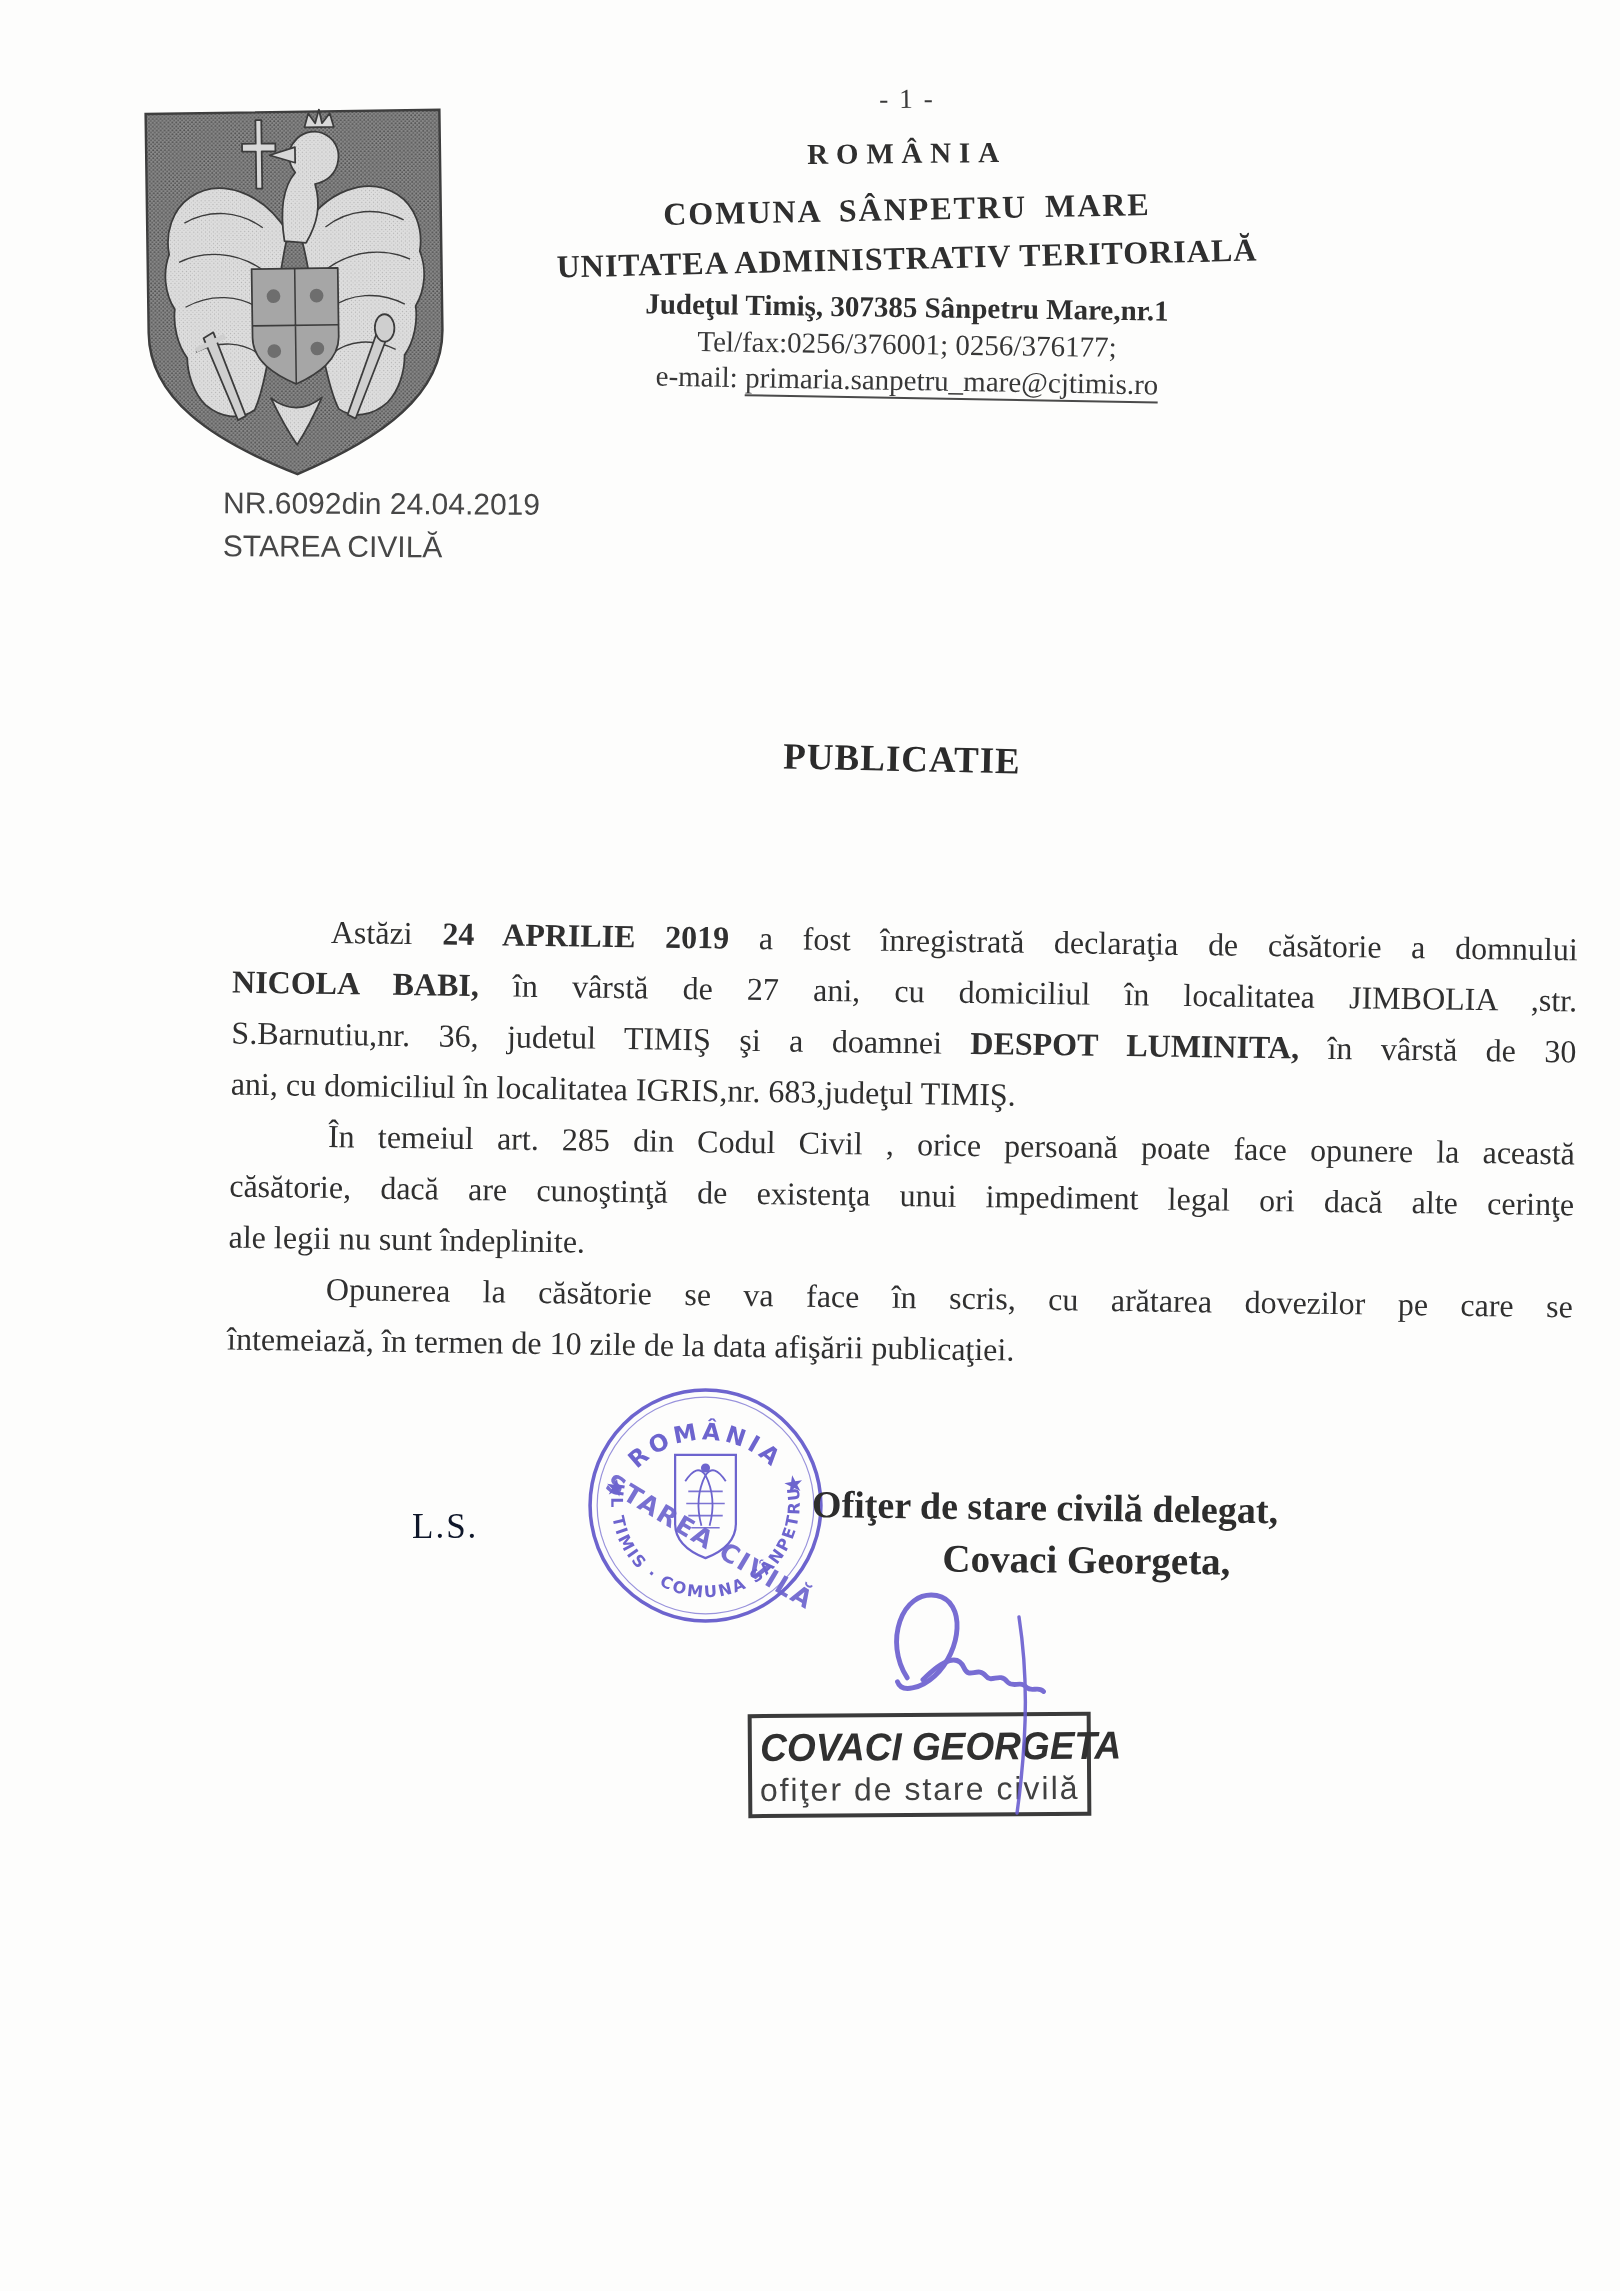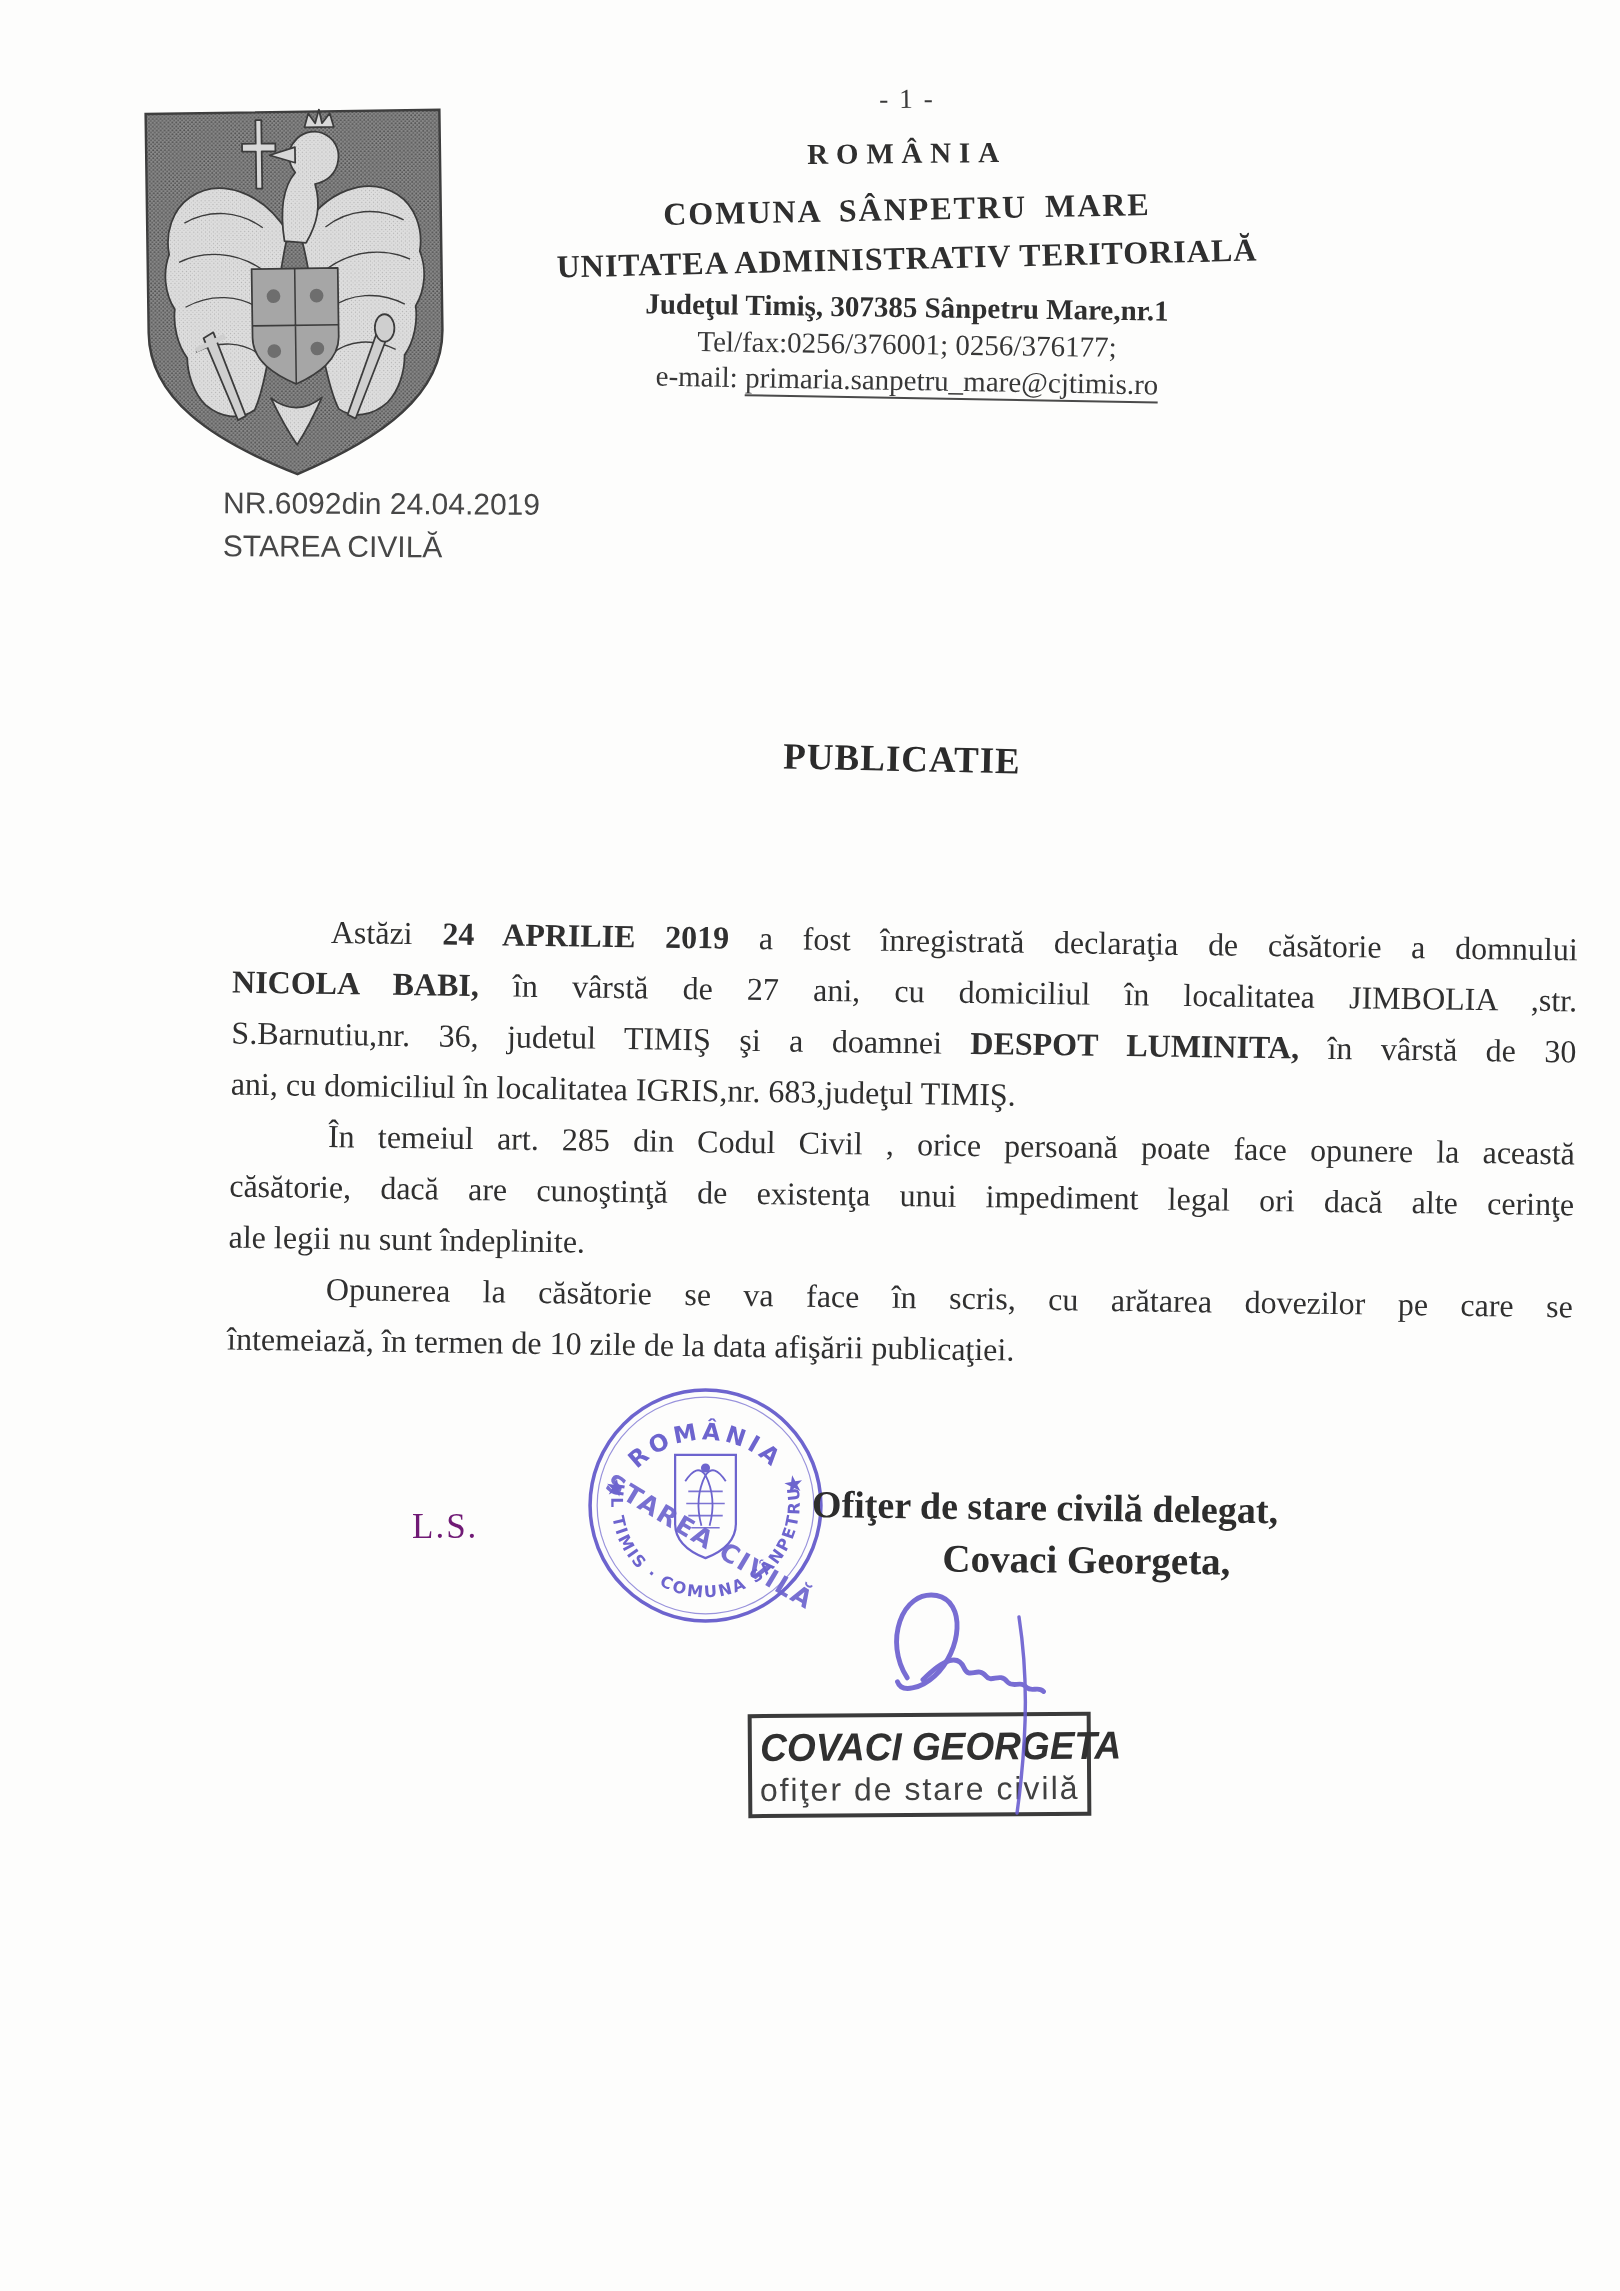--- a/index.html
+++ b/index.html
@@ -28,21 +28,21 @@
   .title{position:absolute;left:402px;top:737px;width:1000px;text-align:center;
          font-size:37px;font-weight:bold;letter-spacing:1px;transform:rotate(1.2deg);color:#2b2b2b;}
   
   .bodytxt{position:absolute;left:230px;top:915px;width:1345px;transform:rotate(0.8deg);
            transform-origin:50% 50%;font-size:32px;color:#303030;}
   .bodytxt .line{line-height:51px;height:51px;text-align:justify;text-align-last:justify;overflow:visible;}
   .bodytxt .line.last{text-align-last:left;}
   .bodytxt .line.indent{text-indent:98px;}
   .bodytxt .b{font-weight:bold;}
   
-  .ls{position:absolute;left:412px;top:1507px;font-size:35px;color:#701a75;letter-spacing:2px;}
+  .ls{position:absolute;left:412px;top:1507px;font-size:35px;color:#0f172a;letter-spacing:2px;}
   .round-stamp{position:absolute;left:584px;top:1384px;width:243px;height:243px;opacity:.88;}
   .officer-title{position:absolute;left:812px;top:1486px;width:588px;font-size:38px;font-weight:bold;
                  white-space:nowrap;transform:rotate(0.8deg);color:#2d2d2d;}
   .officer-name{position:absolute;left:812px;top:1537px;width:549px;text-align:center;font-size:39px;
                 font-weight:bold;white-space:nowrap;transform:rotate(0.6deg);color:#2d2d2d;}
   .name-stamp{position:absolute;left:748px;top:1713px;width:335px;height:96px;border:4.9px solid #3b3b3b;
               text-align:center;transform:rotate(-0.4deg);z-index:4;background:transparent;
               font-family:"Liberation Sans",sans-serif;}
   .name-stamp .nm{margin-top:7.8px;font-size:39px;font-weight:bold;font-style:italic;letter-spacing:0px;
                   color:#303030;transform:scaleX(.95);white-space:nowrap;}

